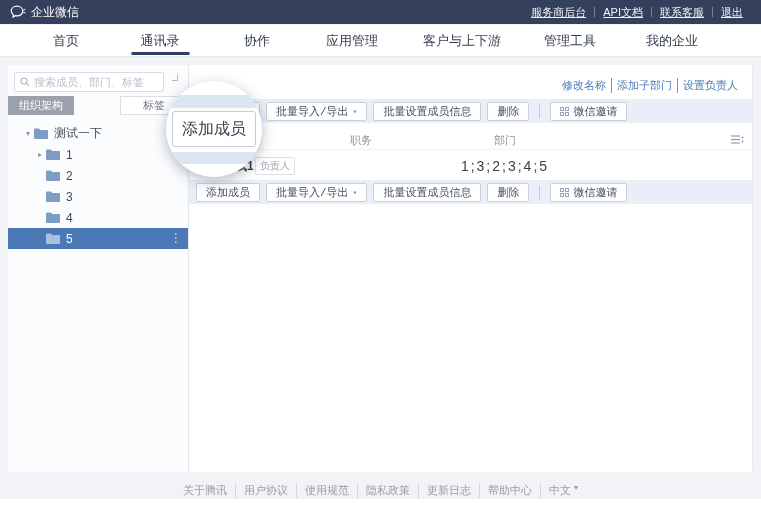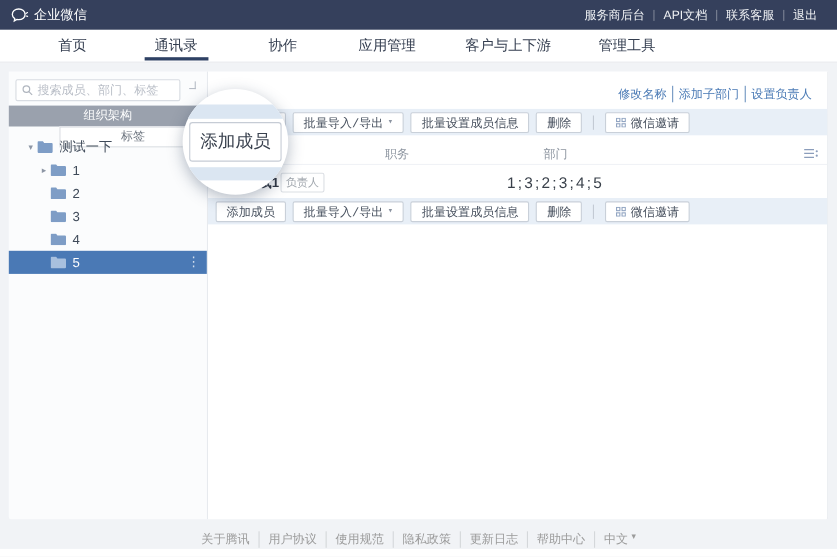--- a/index.html
+++ b/index.html
@@ -1,45 +1,45 @@
 <!DOCTYPE html>
 <html><head>
 <meta charset="utf-8">
 <style>
   * { margin:0; padding:0; box-sizing:border-box; }
   body { font-family:"Liberation Sans","DejaVu Sans",sans-serif; }
   .screen { position:relative; width:761px; height:506px; background:#f1f3f6; overflow:hidden; }
 
   
-  .topbar { position:absolute; top:0; left:0; right:0; height:27px; background:#35405c;
-            display:flex; align-items:center; justify-content:space-between; padding:2px 10px; z-index:5; }
+  .topbar { position:absolute; top:0; left:0; right:0; height:14px; background:#35405c;
+            display:flex; align-items:center; justify-content:space-between; padding:12px 10px; z-index:5; }
   .logo { display:flex; align-items:center; gap:5px; color:#fff; font-size:12px; }
   .toplinks { display:flex; align-items:center; }
-  .toplink { color:#f0f2f5; font-size:11px; padding:0 8px; cursor:pointer; }
+  .toplink { color:#f0f2f5; font-size:11px; padding:0 8px; cursor:pointer;text-decoration:underline; }
   .top-divider { width:1px; height:10px; background:rgba(255,255,255,.35); }
 
   
   .mainnav { position:absolute; top:25px; left:0; right:0; height:32px; background:#fff;
              border-bottom:1px solid #e7e9ed; z-index:4; }
   .nav-tab { position:absolute; top:0; height:32px; line-height:31px; transform:translateX(-50%);
              font-size:13px; color:#333d4f; cursor:pointer; white-space:nowrap; }
   .nav-tab.active::after { content:""; position:absolute; left:50%; transform:translateX(-50%);
              bottom:2px; width:58px; height:3px; background:#2e4164; }
 
   
   .sidebar { position:absolute; left:8px; top:65px; width:181px; height:407px;
              background:#fbfcfd; border-right:1px solid #e4e7ec; border-radius:0 0 0 2px; z-index:2; }
   .search-box { position:absolute; left:6px; top:7px; width:150px; height:20px; background:#fff;
              border:1px solid #d8dce2; border-radius:2px; display:flex; align-items:center; padding:0 5px; gap:4px; }
   .search-box input { border:none; outline:none; flex:1; font-size:11px; color:#333; background:transparent;
              font-family:inherit; min-width:0; }
   .search-box input::placeholder { color:#b9bec7; }
   .search-corner { position:absolute; left:164px; top:9px; width:6px; height:7px;
              border-right:1px solid #b6bcc6; border-bottom:1px solid #b6bcc6; }
-  .seg-tabs { position:absolute; left:0; top:31px; width:100%; height:19px; display:flex;flex-direction:column; }
+  .seg-tabs { position:absolute; left:0; top:31px; width:100%; height:19px; display:flex; }
   .seg-tab { flex:1; text-align:center; font-size:11px; line-height:19px; cursor:pointer; }
   .seg-tab.active { background:#9aa1ad; color:#fff; }
   .seg-tab.inactive { background:#fff; border:1px solid #dbdee3; color:#6e7680; line-height:17px;margin-left:46px; }
 
   .tree { position:absolute; left:0; top:58px; right:0; }
   .tree-row { position:relative; height:21px; display:flex; align-items:center; font-size:12px;
               color:#3f4a59; cursor:pointer; }
   .tree-row .caret { width:12px; font-size:8px; color:#8d96a5; text-align:center; flex:0 0 12px; }
   .tree-row.root { padding-left:14px; }
   .tree-row.child { padding-left:26px; }
@@ -127,20 +127,21 @@
     </nav>
   </header>
 
   <nav class="mainnav">
     <div class="nav-tab" style="left:66px">首页</div>
     <div class="nav-tab active" style="left:160px">通讯录</div>
     <div class="nav-tab" style="left:257px">协作</div>
     <div class="nav-tab" style="left:352px">应用管理</div>
     <div class="nav-tab" style="left:462px">客户与上下游</div>
     <div class="nav-tab" style="left:570px">管理工具</div>
+    <div class="nav-tab" style="left:672px">我的企业</div>
   </nav>
 
   <aside class="sidebar">
     <div class="search-box">
       <span style="display:flex;">
         <svg width="10" height="10" viewBox="0 0 10 10">
           <circle cx="4" cy="4" r="3" fill="none" stroke="#b0b6bf" stroke-width="1.1"></circle>
           <line x1="6.3" y1="6.3" x2="9.2" y2="9.2" stroke="#b0b6bf" stroke-width="1.1"></line>
         </svg>
       </span>

